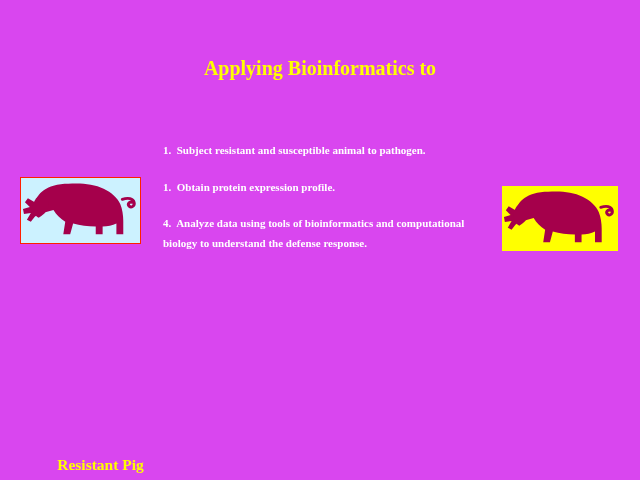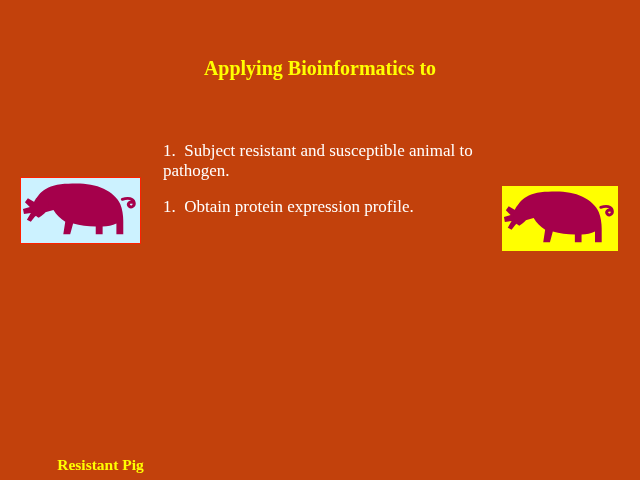--- a/index.html
+++ b/index.html
@@ -11,21 +11,21 @@
     height: 480px;
     background: #00008f;
     font-family: "Liberation Serif", "DejaVu Serif", serif;
     overflow: hidden;
     position: relative;
   }
   #slide {
     position: relative;
     width: 640px;
     height: 480px;
-    background: #c2410c;
+    background: #d946ef;
   }
 
   
   #title {
     position: absolute;
     left: 120px;
     top: 56px;
     width: 400px;
     text-align: center;
     color: #ffff00;
@@ -39,22 +39,22 @@
     white-space: pre;
   }
 
   
   #steps {
     position: absolute;
     left: 163px;
     top: 141px;
     width: 330px;
     color: #ffffff;
-    font-size: 17px;
-    font-weight: normal;
+    font-size: 11px;
+    font-weight: bold;
     line-height: 19.5px;
   }
   .step {
     margin: 0 0 17px 0;
     white-space: pre-wrap;
   }
   .step:last-child {
     margin-bottom: 0;
   }
 
@@ -117,20 +117,21 @@
 
 <div id="slide">
 
   <div id="title">
     <span class="title-line">Applying Bioinformatics to</span>
   </div>
 
   <div id="steps">
     <p class="step">1.  Subject resistant and susceptible animal to pathogen.</p>
     <p class="step">1.  Obtain protein expression profile.</p>
+    <p class="step">4.  Analyze data using tools of bioinformatics and computational biology to understand the defense response.</p>
   </div>
 
   <div id="figure-left" class="figure">
     <div id="pig-box-left" class="pig-box">
       <svg class="pig-svg" viewBox="0 0 121 67" preserveAspectRatio="none">
         <path fill="#a5004b" d="
           M 48 6
           C 60 5, 74 6, 84 11
           C 92 15, 98 20, 101 27
           C 103 32, 104 38, 104 44

